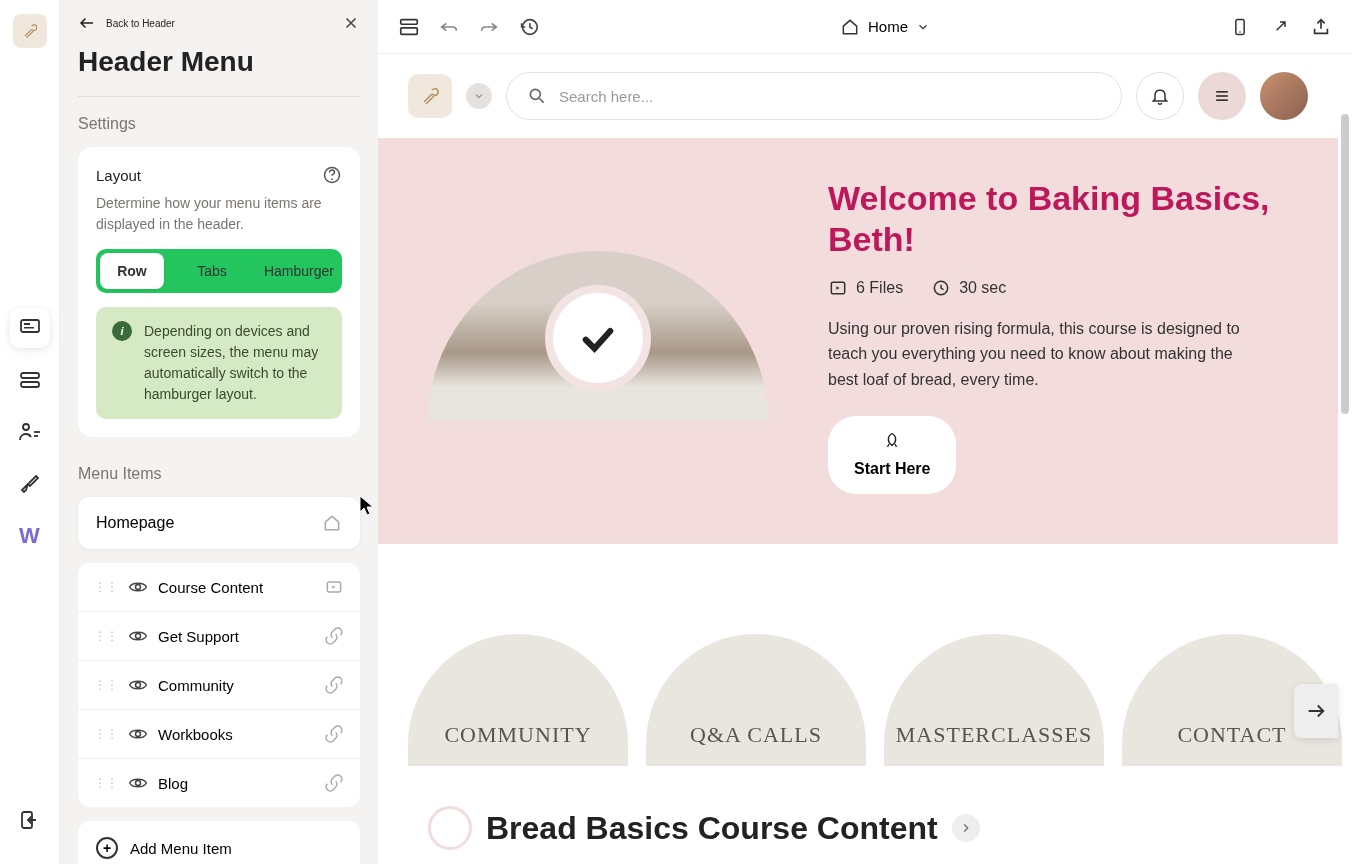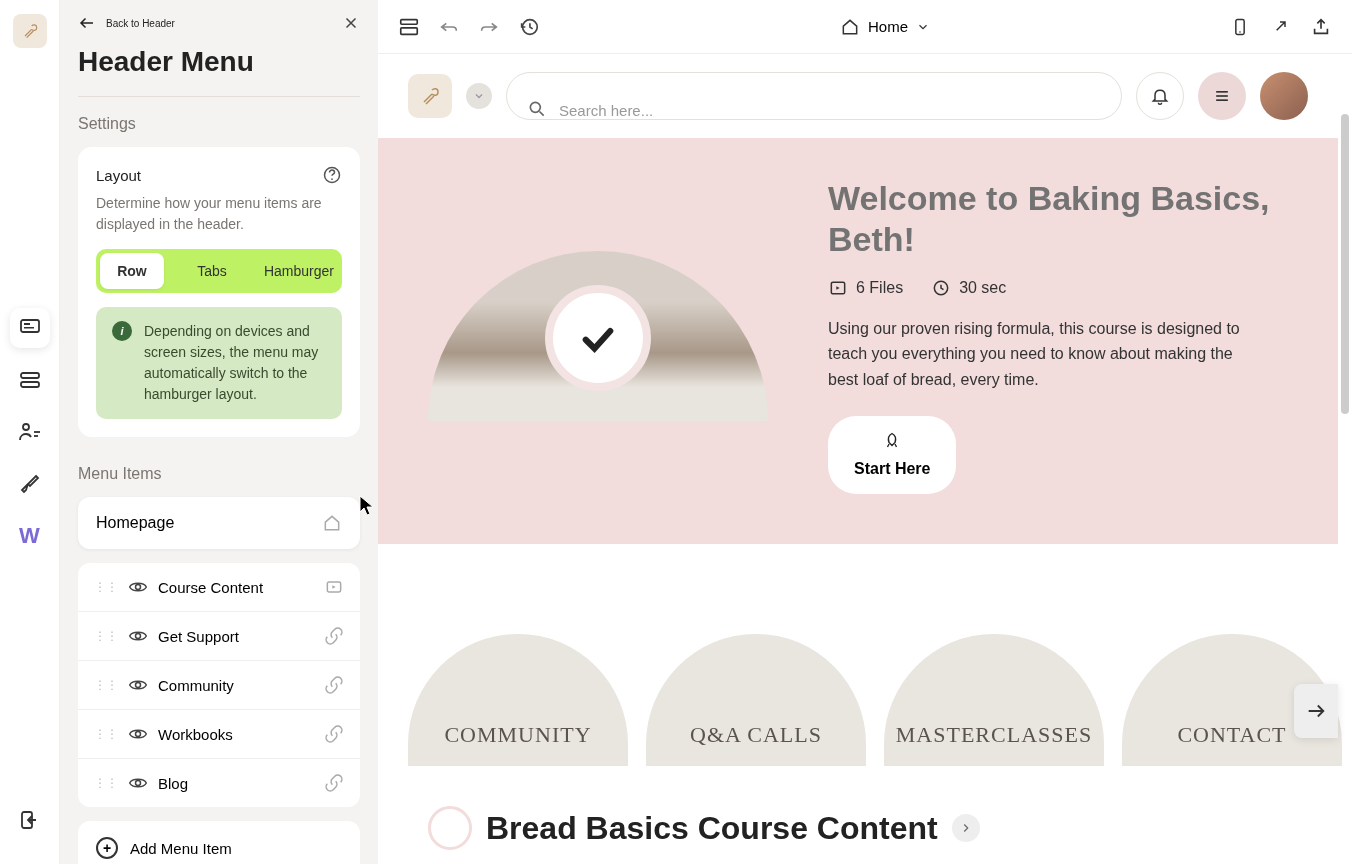--- a/index.html
+++ b/index.html
@@ -20,21 +20,21 @@
 .back-btn { display: flex; align-items: center; gap: 10px; font-size: 10px; color: #222; cursor: pointer; font-weight: 500; }
 .close-btn { margin-left: auto; cursor: pointer; color: #444; }
 .sb-title { font-size: 28px; font-weight: 700; padding: 0 18px 18px; color: #222; }
 .sb-divider { border-top: 1px solid #e2ddd8; margin: 0 18px 18px; }
 .sb-section-label { font-size: 16px; color: #7a7570; padding: 0 18px 14px; }
 
 .card { background: #fff; border-radius: 14px; margin: 0 18px 28px; padding: 18px; }
 .card-title-row { display: flex; align-items: center; justify-content: space-between; margin-bottom: 8px; gap: 44px; }
 .card-title { font-size: 15px; font-weight: 500; color: #222; }
 .card-desc { font-size: 14px; color: #7a7570; line-height: 1.5; margin-bottom: 14px; }
-.seg { display: flex; background: #bef264; border-radius: 10px; padding: 4px; gap: 16px; }
+.seg { display: flex; background: #22c55e; border-radius: 10px; padding: 4px; gap: 16px; }
 .seg-item { flex: 1; text-align: center; padding: 10px 4px; font-size: 14px; border-radius: 8px; cursor: pointer; font-weight: 500; color: #333; }
 .seg-item.active { background: #fff; box-shadow: 0 1px 3px rgba(0,0,0,0.08); font-weight: 600; }
 .info-box { background: #d4e9c4; border-radius: 10px; padding: 14px 16px; margin-top: 14px; display: flex; gap: 12px; font-size: 14px; color: #3a4a2e; line-height: 1.5; }
 .info-icon { width: 20px; height: 20px; flex-shrink: 0; background: #3a6a3a; border-radius: 50%; color: #fff; display: flex; align-items: center; justify-content: center; font-size: 11px; font-weight: 700; font-style: italic; }
 
 .menu-list { margin: 0 18px; }
 .menu-home { background: #fff; border-radius: 12px; padding: 16px 18px; display: flex; align-items: center; font-size: 16px; font-weight: 500; margin-bottom: 14px; box-shadow: 0 1px 4px rgba(0,0,0,0.06); }
 .menu-home .home-icon { margin-left: auto; color: #999; }
 .menu-items-card { background: #fff; border-radius: 12px; overflow: hidden; margin-bottom: 14px; }
 .menu-item { display: flex; align-items: center; padding: 14px 16px; border-bottom: 1px solid #eee; font-size: 15px; gap: 10px; }
@@ -53,31 +53,31 @@
 .tb-icon { cursor: pointer; color: #444; }
 .tb-center { flex: 1; display: flex; justify-content: center; }
 .home-selector { display: flex; align-items: center; gap: 8px; font-size: 15px; font-weight: 500; cursor: pointer; }
 .tb-right { display: flex; gap: 20px; align-items: center; }
 
 
 .preview { flex: 1; overflow-y: auto; position: relative; background: #fff; padding-right: 14px; }
 .pv-header { display: flex; align-items: center; padding: 18px 30px; gap: 14px; }
 .pv-logo { width: 44px; height: 44px; background: #f0e8dd; border-radius: 10px; display: flex; align-items: center; justify-content: center; }
 .pv-variant { width: 26px; height: 26px; background: #e5e2de; border-radius: 50%; display: flex; align-items: center; justify-content: center; color: #999; }
-.search-bar { flex: 1; height: 48px; border: 1px solid #e5e0da; border-radius: 24px; display: flex; align-items: flex-end; padding: 0 20px; gap: 12px; color: #999; font-size: 15px; }
+.search-bar { flex: 1; height: 48px; border: 1px solid #e5e0da; border-radius: 24px; display: flex; align-items: center; padding: 0 20px; gap: 12px; color: #999; font-size: 15px; }
 .pv-circ { width: 48px; height: 48px; border-radius: 50%; border: 1px solid #e5e0da; display: flex; align-items: center; justify-content: center; cursor: pointer; color: #333; }
 .pv-circ.filled { background: #edd8d8; border: none; }
 .pv-avatar { width: 48px; height: 48px; border-radius: 50%; background: linear-gradient(135deg, #c89070, #8b6050); }
 
 .hero { background: #f2dcdc; padding: 40px 50px 50px; display: flex; gap: 60px; align-items: center; }
 .hero-image { width: 340px; height: 170px; border-radius: 170px 170px 0 0; background: linear-gradient(180deg, #d8d0c8 30%, #a89888 60%, #e8e4de 80%); position: relative; overflow: visible; display: flex; align-items: center; justify-content: center; }
 .hero-check { width: 106px; height: 106px; background: #fff; border-radius: 50%; border: 8px solid #f3e3e3; display: flex; align-items: center; justify-content: center; position: absolute; top: 34px; }
 .hero-check svg { width: 42px; height: 42px; }
 .hero-text { flex: 1; }
-.hero-title { font-size: 34px; font-weight: 800; color: #737373; line-height: 1.2; margin-bottom: 18px; }
+.hero-title { font-size: 34px; font-weight: 800; color: #be185d; line-height: 1.2; margin-bottom: 18px; }
 .hero-meta { display: flex; gap: 28px; margin-bottom: 18px; font-size: 16px; color: #333; }
 .hero-meta-item { display: flex; align-items: center; gap: 8px; }
 .hero-desc { font-size: 16px; line-height: 1.6; color: #333; margin-bottom: 24px; max-width: 420px; }
 .start-btn { background: #fff; border-radius: 28px; padding: 16px 26px; display: inline-flex; align-items: center; gap: 10px; font-size: 16px; font-weight: 600; cursor: pointer; flex-direction: column; }
 
 .cat-row { display: flex; gap: 18px; padding: 90px 30px 40px; position: relative; }
 .cat-item { flex: 1; min-width: 220px; height: 132px; border-radius: 130px 130px 0 0; background: #e9e5df; display: flex; align-items: flex-end; justify-content: center; padding-bottom: 18px; font-family: Georgia, serif; font-size: 22px; color: #5a544c; letter-spacing: 1px; cursor: pointer; }
 .arrow-btn { position: absolute; right: 0; top: 140px; width: 44px; height: 54px; background: #eee; border-radius: 8px 0 0 8px; display: flex; align-items: center; justify-content: center; cursor: pointer; box-shadow: 0 2px 8px rgba(0,0,0,0.1); }
 
 .content-title-row { display: flex; align-items: center; gap: 14px; padding: 0 50px 20px; }

